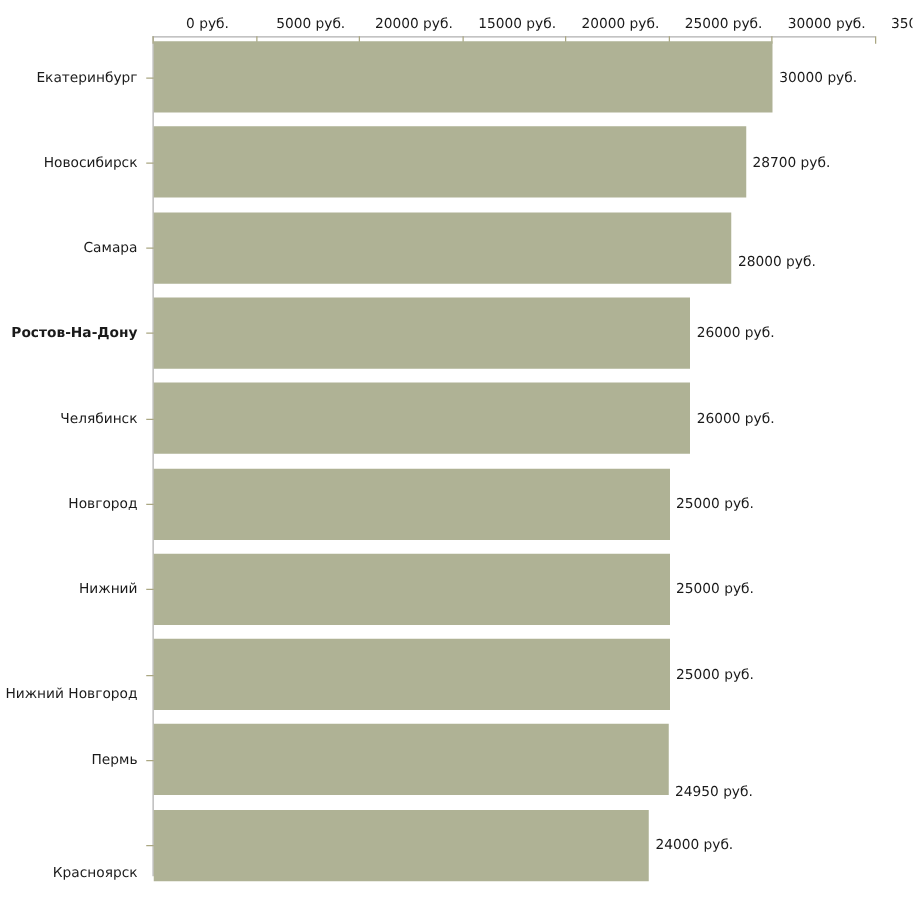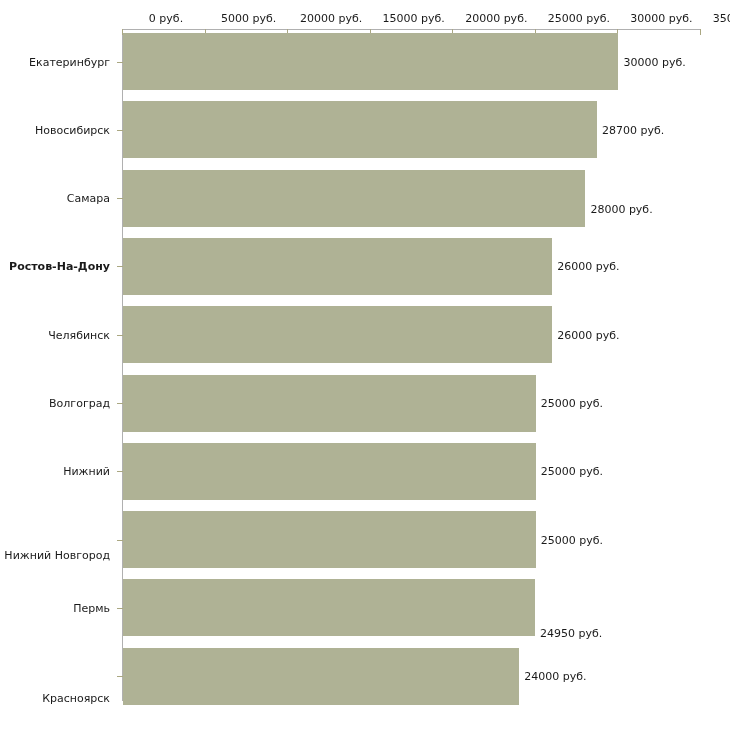--- a/index.html
+++ b/index.html
@@ -131,21 +131,21 @@
       <div class="y-tick" style="top: 540px;"></div>
       <div class="y-tick" style="top: 608px;"></div>
       <div class="y-tick" style="top: 676px;"></div>
     </div>
   <div id="cat-labels">
       <div class="cat-label" style="top: 61.5px; text-align: right;">Екатеринбург</div>
       <div class="cat-label" style="top: 129.8px;">Новосибирск</div>
       <div class="cat-label" style="top: 198.1px;">Самара</div>
       <div class="cat-label" style="top: 266.4px; font-weight: bold;">Ростов-На-Дону</div>
       <div class="cat-label" style="top: 334.7px;">Челябинск</div>
-      <div class="cat-label" style="top: 403px;">Волгоград</div>
+      <div class="cat-label" style="top: 403px;">Новгород</div>
       <div class="cat-label" style="top: 471.3px;">Нижний</div>
       <div class="cat-label" style="top: 555px;">Нижний Новгород</div>
       <div class="cat-label" style="top: 607.9px;">Пермь</div>
       <div class="cat-label" style="top: 698px;">Красноярск</div>
     </div>
   <div id="bars">
       <div class="bar" title="Екатеринбург: 30000 руб." style="top: 33px; height: 57px; width: 495.429px;"></div>
       <div class="bar" title="Новосибирск: 28700 руб." style="top: 101.3px; height: 57px; width: 473.96px;"></div>
       <div class="bar" title="Москва: 28000 руб." style="top: 169.6px; height: 57px; width: 462.4px;"></div>
       <div class="bar" title="Ростов-На-Дону: 26000 руб." style="top: 237.9px; height: 57px; width: 429.371px;"></div>

